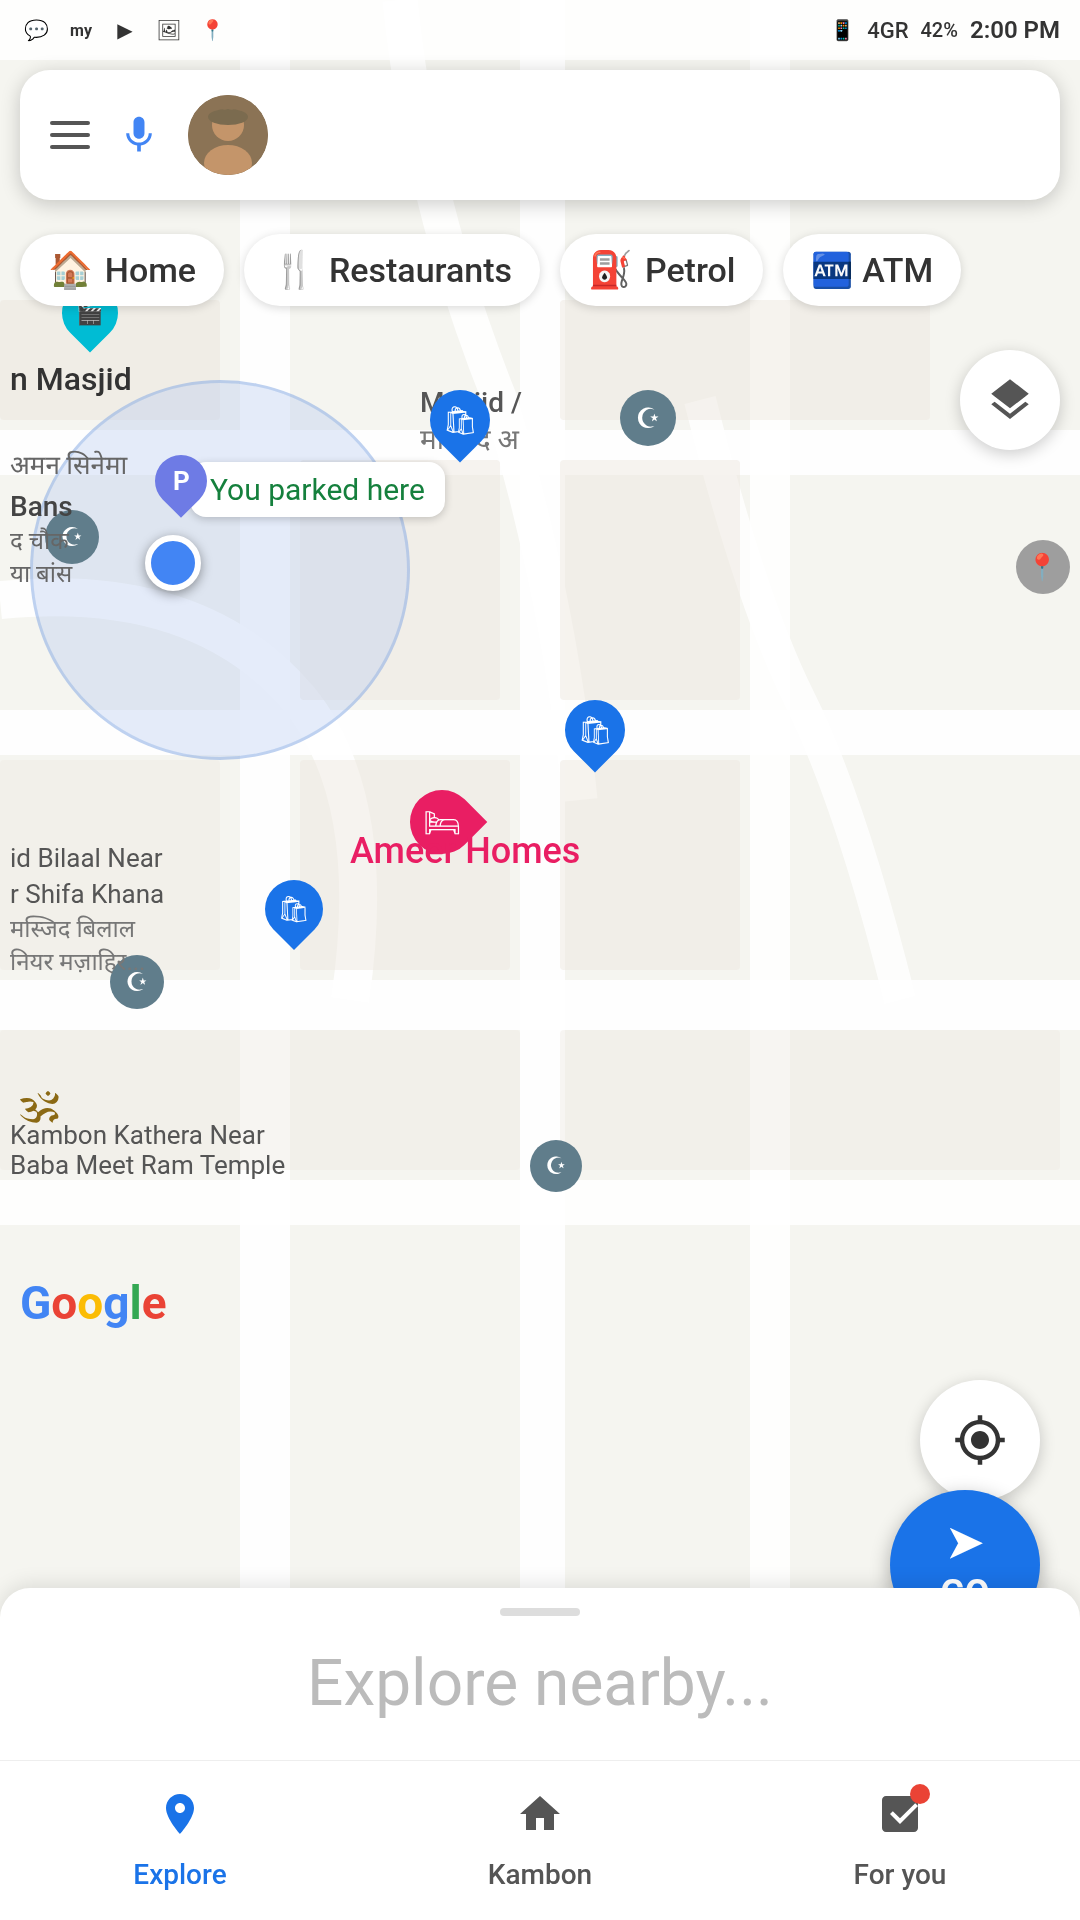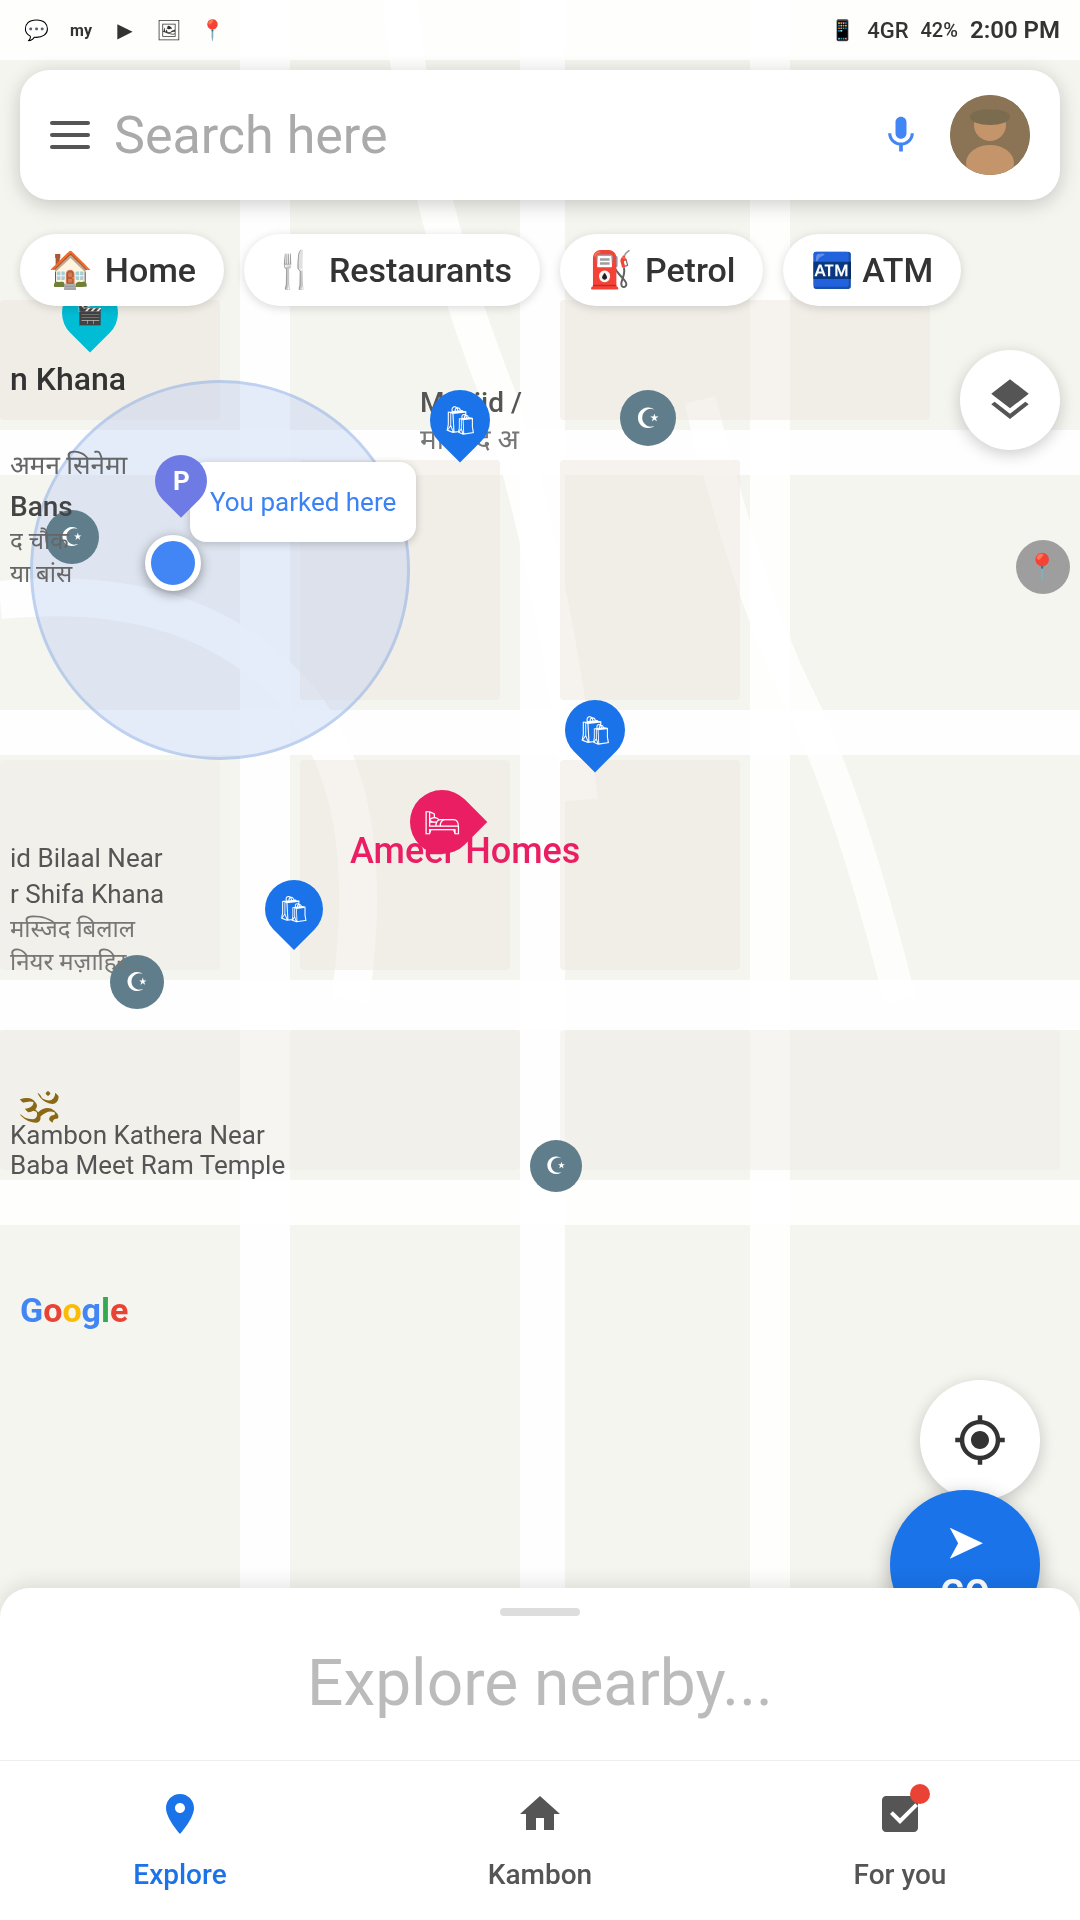--- a/index.html
+++ b/index.html
@@ -138,23 +138,23 @@
       color: #E91E63;
       font-weight: 500;
       white-space: nowrap;
       z-index: 15;
     }
     .you-parked-label {
       position: absolute;
       top: 462px; left: 190px;
       background: white;
       border-radius: 16px;
-      padding: 25px 20px;
-      font-size: 26px;
-      color: #3b82f6;
+      padding: 10px 20px;
+      font-size: 30px;
+      color: #15803d;
       box-shadow: 0 2px 8px rgba(0,0,0,0.2);
       white-space: nowrap;
       z-index: 15;
     }
 
     
     .layer-btn {
       position: absolute;
       top: 350px; right: 20px;
       width: 100px; height: 100px;
@@ -192,21 +192,21 @@
       z-index: 50; cursor: pointer;
     }
     .go-arrow {
       font-size: 44px; margin-bottom: 4px;
     }
 
     
     .google-logo {
       position: absolute;
       bottom: 310px; left: 20px;
-      font-size: 34px; font-weight: 700;
+      font-size: 46px; font-weight: 700;
       z-index: 20;
     }
     .g-blue { color: #4285F4; }
     .g-red { color: #EA4335; }
     .g-yellow { color: #FBBC05; }
     .g-green { color: #34A853; }
 
     
     .bottom-sheet {
       position: absolute;
@@ -340,21 +340,21 @@
     </div>
   </div>
 
   <div style="position:absolute;top:285px;left:62px;z-index:15;">
     <div style="width:56px;height:56px;background:#00BCD4;border-radius:50% 50% 50% 0;transform:rotate(-45deg);display:flex;align-items:center;justify-content:center;">
       <span style="transform:rotate(45deg);font-size:22px;">🎬</span>
     </div>
   </div>
 
   <div class="cinema-label">
-    <div style="font-size:32px;color:#333;font-weight:500;">n Khana</div>
+    <div style="font-size:32px;color:#333;font-weight:500;">n Masjid</div>
     <div style="font-size:26px;color:#666;margin-top:48px;">अमन सिनेमा</div>
   </div>
 
   <div class="masjid-label">
     <div>Masjid /</div>
     <div style="color:#777;">मस्जिद अ</div>
   </div>
 
   <div style="position:absolute;top:390px;left:620px;z-index:10;">
     <div style="width:56px;height:56px;background:#607D8B;border-radius:50%;display:flex;align-items:center;justify-content:center;font-size:28px;color:white;">☪</div>
@@ -441,21 +441,20 @@
     <span style="font-size:24px;font-weight:600;">2:00 PM</span>
   </div>
 </div>
 
 <div class="search-bar">
   <div class="hamburger-icon">
     <span></span>
       <span></span>
       <span></span>
   </div>
-  <div class="search-text">Search here</div>
   <div class="mic-icon">
     <svg width="44" height="44" viewBox="0 0 24 24" fill="currentColor">
       <path d="M12 14c1.66 0 2.99-1.34 2.99-3L15 5c0-1.66-1.34-3-3-3S9 3.34 9 5v6c0 1.66 1.34 3 3 3zm5.3-3c0 3-2.54 5.1-5.3 5.1S6.7 14 6.7 11H5c0 3.41 2.72 6.23 6 6.72V21h2v-3.28c3.28-.48 6-3.3 6-6.72h-1.7z"></path>
     </svg>
   </div>
   <div class="avatar">
     <svg width="80" height="80" viewBox="0 0 80 80">
       <circle cx="40" cy="40" r="40" fill="#8B7355"></circle>
       <circle cx="40" cy="30" r="16" fill="#C4956A"></circle>
       <ellipse cx="40" cy="68" rx="24" ry="18" fill="#C4956A"></ellipse>

